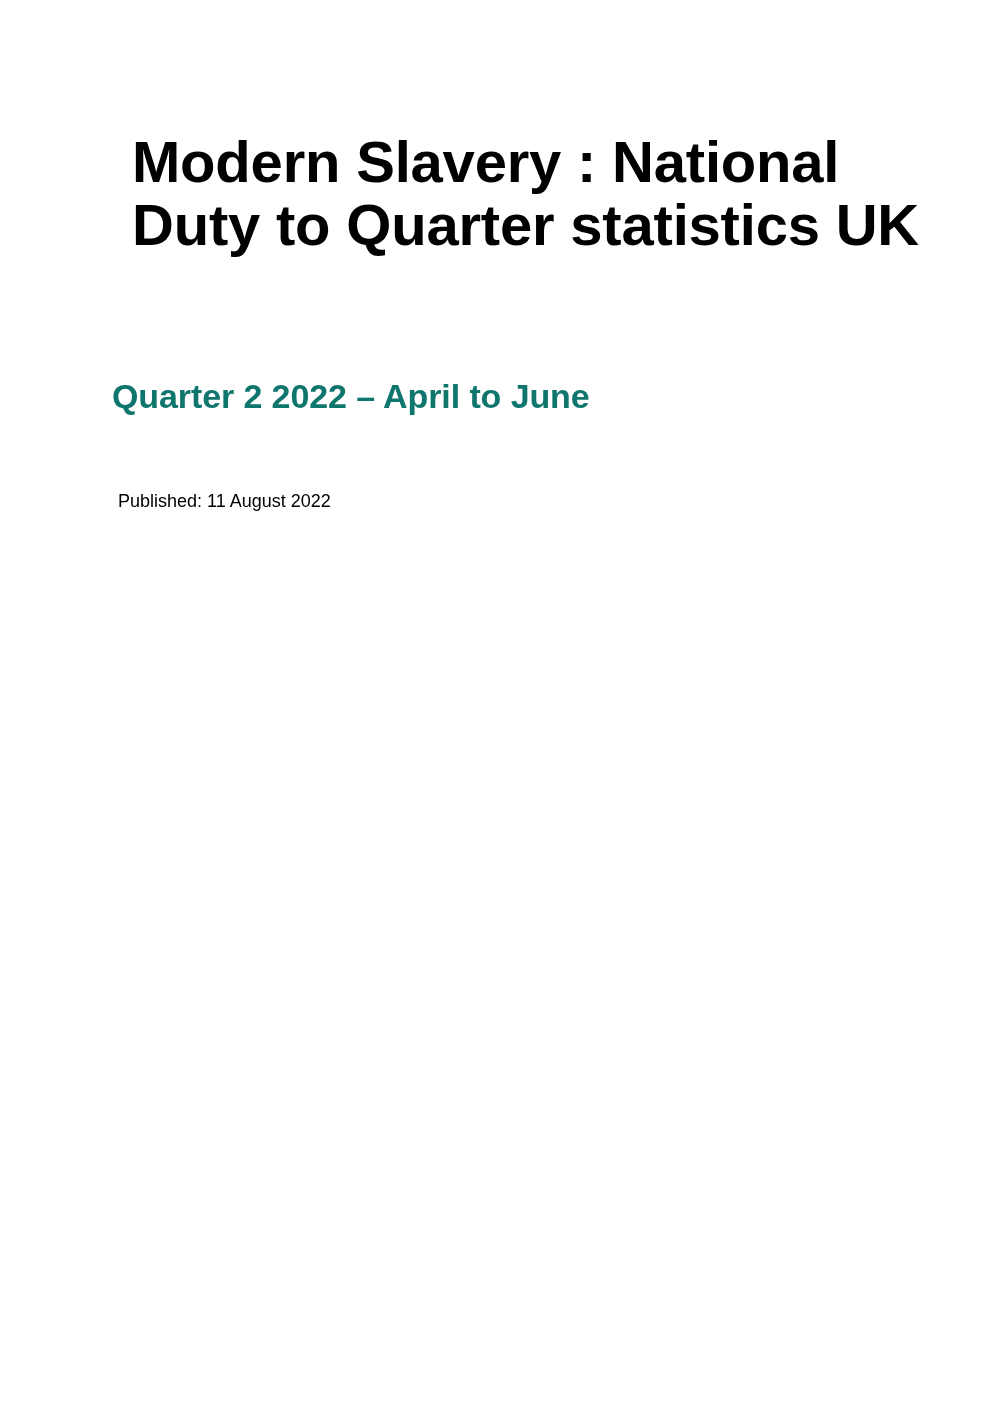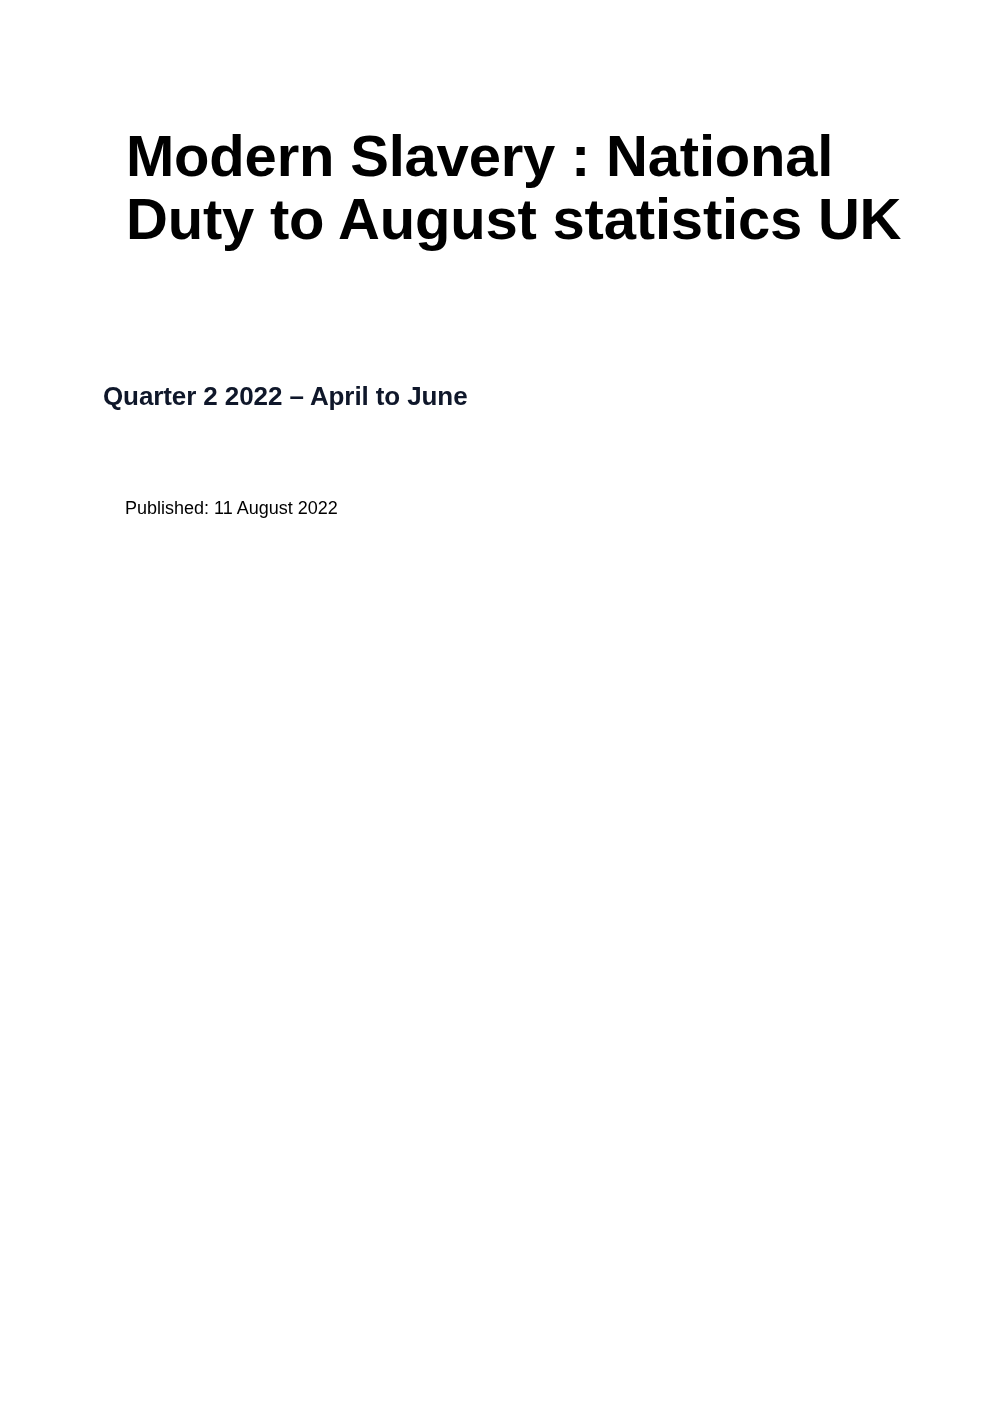--- a/index.html
+++ b/index.html
@@ -23,67 +23,67 @@
     inset: 0;
     background: #ffffff;
   }
 
   
   .doc-title {
     position: absolute;
     left: 118px;
     top: 116px;
     width: 730px;
-    margin: 8px;
+    margin: 14px;
     font-size: 58px;
     line-height: 63px;
     font-weight: bold;
     letter-spacing: -0.2px;
     color: #000000;
   }
 
   .doc-title .title-line {
     display: block;
     white-space: pre;
   }
 
   
   .doc-subtitle {
     position: absolute;
-    left: 103px;
+    left: 112px;
     top: 380px;
     margin: 0;
-    font-size: 26px;
+    font-size: 34px;
     line-height: 32px;
     font-weight: bold;
     letter-spacing: -0.1px;
-    color: #0f172a;
+    color: #0f766e;
     white-space: pre;
   }
 
   
   .doc-published {
     position: absolute;
     left: 118px;
     top: 489px;
-    margin: 7px;
+    margin: 0;
     font-size: 18px;
     line-height: 24px;
     font-weight: normal;
     color: #000000;
     white-space: pre;
   }
 </style>
 </head>
 <body>
 
 <div class="page">
 
   <h1 class="doc-title">
     <span class="title-line">Modern Slavery : National</span>
-    <span class="title-line">Duty to August statistics UK</span>
+    <span class="title-line">Duty to Quarter statistics UK</span>
   </h1>
 
   <h2 class="doc-subtitle">Quarter 2 2022 – April to June</h2>
 
   <p class="doc-published">Published: 11 August 2022</p>
 
 </div>
 
 </body></html>

